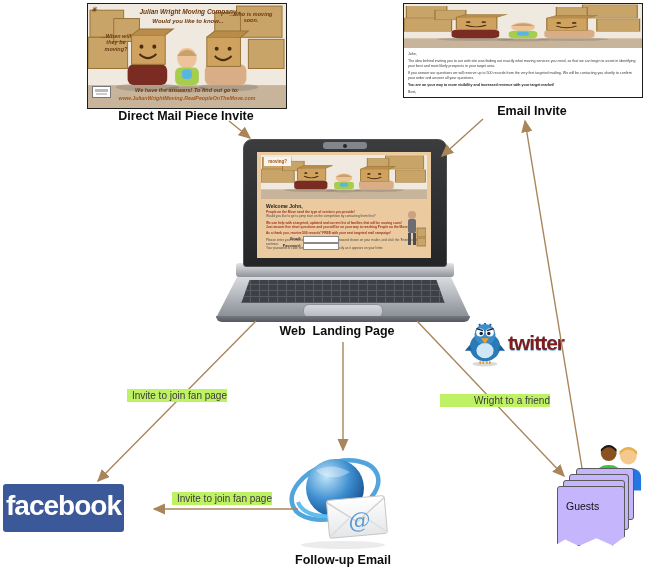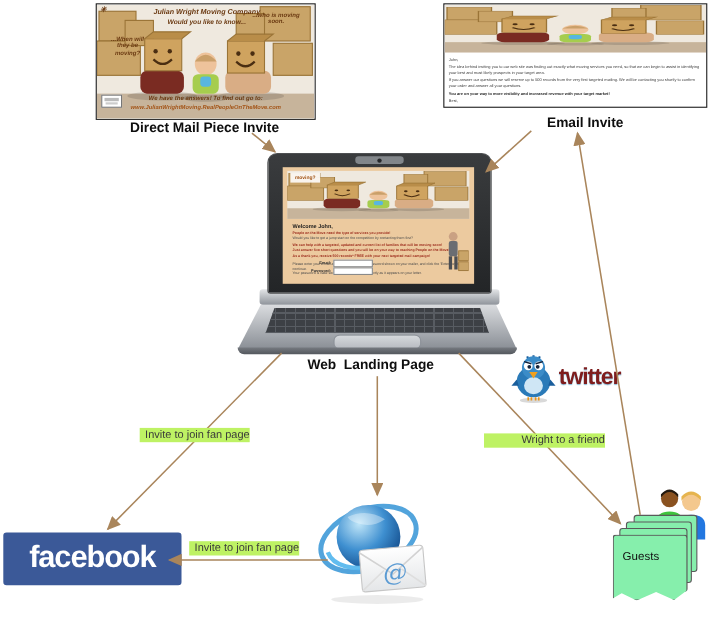--- a/index.html
+++ b/index.html
@@ -40,28 +40,28 @@
            clip-path:polygon(8.3% 0,92.5% 0,100% 100%,0 100%);z-index:4;}
   .lt-kbd{position:absolute;left:10%;right:10%;top:3px;height:23px;background:#3d4045;
           clip-path:polygon(4% 0,96% 0,100% 100%,0 100%);
           background-image:repeating-linear-gradient(90deg,#585c62 0 1px,transparent 1px 9px),
                            repeating-linear-gradient(0deg,#585c62 0 1px,transparent 1px 6px);}
   .lt-pad{position:absolute;left:50%;transform:translateX(-50%);top:27px;width:78px;height:12px;
           background:linear-gradient(#d6d9dc,#b6bac0);border:1px solid #8e939a;border-radius:6px;}
   .lt-lip{left:216px;top:316px;width:254px;height:6px;background:linear-gradient(#75797f,#54585e);
           border-radius:0 0 8px 8px;z-index:4;}
   
-  .fb{left:3px;top:484px;width:162px;height:48px;background:#3b5998;border-radius:3px;z-index:4;
+  .fb{left:3px;top:484px;width:121px;height:48px;background:#3b5998;border-radius:3px;z-index:4;
       display:flex;align-items:center;justify-content:center;}
   .fb span{color:#fff;font-weight:bold;font-size:28px;letter-spacing:-1px;padding-bottom:5px;}
   
   .tw-word{left:508px;top:331px;font-weight:bold;font-size:21px;letter-spacing:-1px;color:#7f1d1d;
            text-shadow:0 1px 1px rgba(38,130,180,.55);z-index:4;}
   
-  .gcard{position:absolute;background:#86efac;border:1.6px solid #5a5a5a;border-radius:3px;box-sizing:border-box;}
+  .gcard{position:absolute;background:#c4b5fd;border:1.6px solid #5a5a5a;border-radius:3px;box-sizing:border-box;}
   .gfront{clip-path:polygon(0 0,100% 0,100% 84%,82% 99%,58% 87%,32% 100%,12% 89%,0 97%);}
   .gcard .gtxt{font-size:10.5px;color:#111;margin:13px 0 0 8px;}
   
   #arrows{position:absolute;left:0;top:0;width:645px;height:576px;z-index:5;pointer-events:none;}
 </style>
 </head>
 <body>
 
 <div id="canvas">
 
@@ -226,20 +226,21 @@
     <circle cx="47" cy="38" r="29" fill="url(#gg)"></circle>
     <path d="M28,20 Q45,12 62,22 Q50,30 38,26 Q30,24 28,20 Z" fill="rgba(255,255,255,0.35)"></path>
     <path d="M10,52 A45,27 -20 0 0 55,64" fill="none" stroke="#58b8ee" stroke-width="4" opacity="0.95"></path>
     <g transform="rotate(-5 68 68)">
       <rect x="40" y="48" width="58" height="38" rx="3" fill="url(#eg)" stroke="#c6c6c6"></rect>
       <path d="M40,50 L69,72 L98,50" fill="none" stroke="#d2d2d2" stroke-width="1.5"></path>
       <path d="M40,85 L61,68 M98,85 L77,68" fill="none" stroke="#dedede" stroke-width="1.5"></path>
       <text x="60" y="78" font-size="22" font-family="DejaVu Serif, serif" font-style="italic" fill="#5b9bd3">@</text>
     </g>
   </svg>
+  <div class="abs node-label" style="left:263px;top:553px;width:160px;">Follow-up Email</div>
 
   <svg class="abs" style="left:594px;top:441px;width:51px;height:50px;z-index:4;" viewBox="0 0 52 50">
     <circle cx="15" cy="12" r="8" fill="#8a5220"></circle>
     <path d="M7,11 Q15,1 23,11 L23,8 Q15,-1 7,8 Z" fill="#241a10"></path>
     <path d="M3,48 L3,34 Q3,24 15,24 Q27,24 27,34 L27,48 Z" fill="#3ec43c"></path>
     <circle cx="35" cy="15" r="8.5" fill="#f4c88e"></circle>
     <path d="M26,14 Q35,3 44,14 L44,10 Q35,1 26,10 Z" fill="#e6b44e"></path>
     <path d="M22,50 L22,37 Q22,27 35,27 Q48,27 48,37 L48,50 Z" fill="#2277e0"></path>
   </svg>
   <div class="abs" style="left:556px;top:466px;width:86px;height:82px;z-index:4;">

